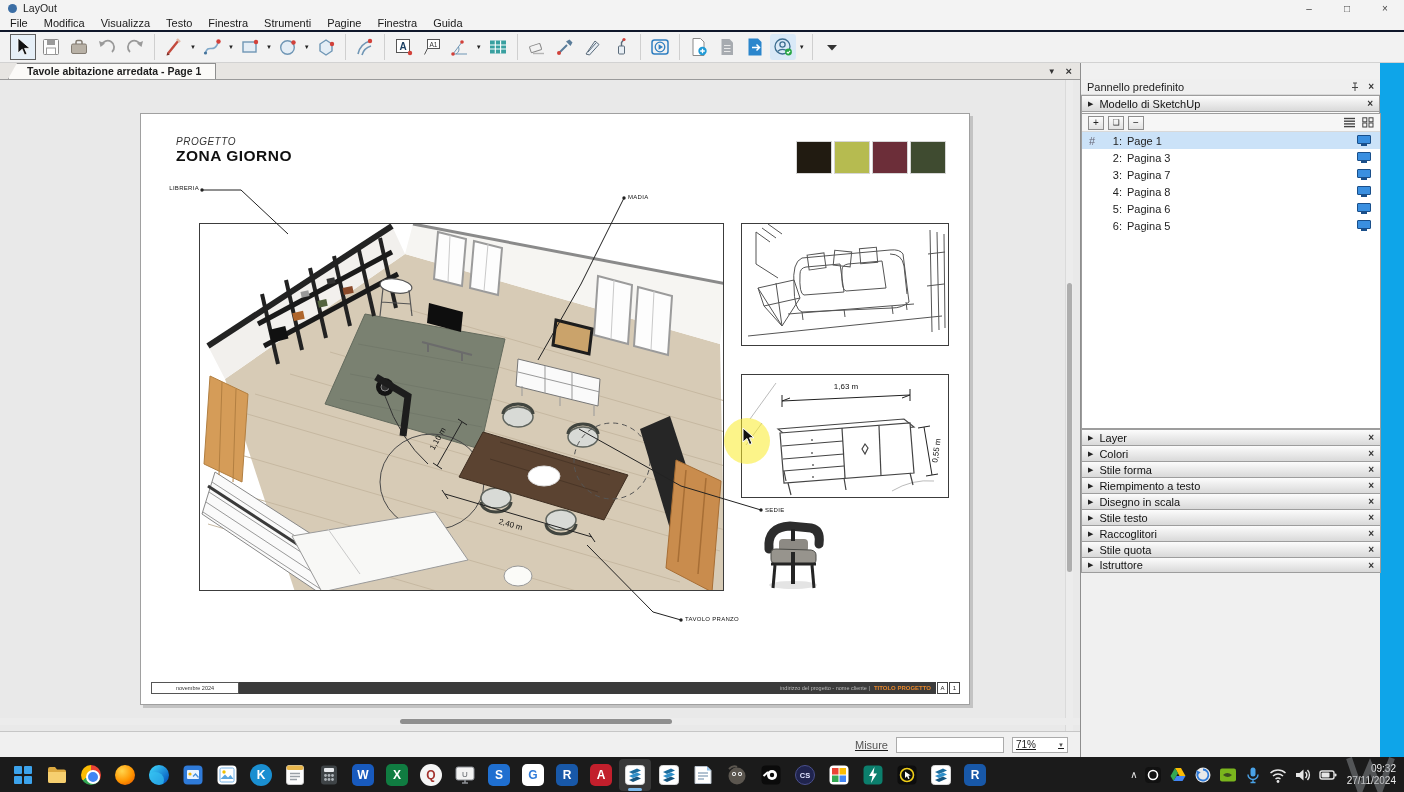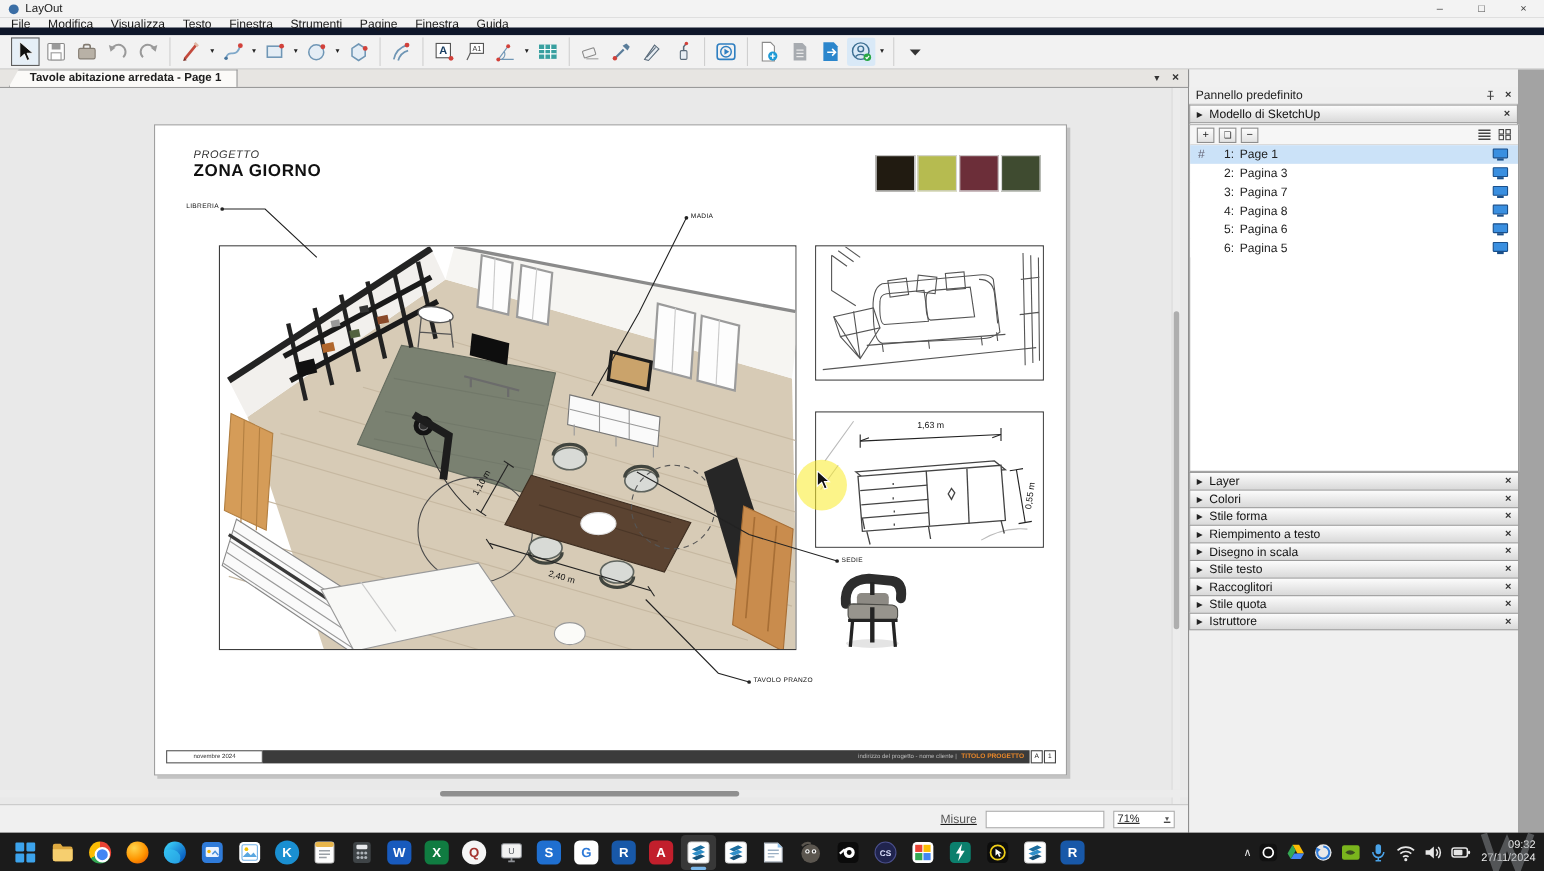--- a/index.html
+++ b/index.html
@@ -1,27 +1,27 @@
 <!DOCTYPE html>
 <html><head>
 <meta charset="utf-8">
 <style>
   html,body{margin:0;padding:0;background:#000;}
   *{box-sizing:border-box;}
-  #app{position:relative;width:1404px;height:792px;background:#a3a3a3;font-family:"Liberation Sans",sans-serif;font-size:11px;color:#1a1a1a;overflow:hidden;}
+  #app{position:relative;width:1404px;height:792px;background:#0ea5e9;font-family:"Liberation Sans",sans-serif;font-size:11px;color:#1a1a1a;overflow:hidden;}
 
   
   .titlebar{height:16px;background:#f3f3f3;display:flex;align-items:center;padding-left:8px;}
   .appdot{width:9px;height:9px;border-radius:50%;background:#3b6ea5;margin-right:6px;}
   .apptitle{font-size:10.5px;color:#222;}
   .wincontrols{margin-left:auto;display:flex;align-items:center;height:100%;}
   .winbtn{width:38px;text-align:center;font-size:10px;color:#444;cursor:default;}
 
   
-  .menubar{height:16px;background:#f3f3f3;display:flex;align-items:flex-start;padding-left:2px;border-bottom:7px solid #0f172a;}
+  .menubar{height:16px;background:#f3f3f3;display:flex;align-items:center;padding-left:2px;border-bottom:2px solid #0f172a;}
   .menu-item{padding:0 8px;font-size:11px;color:#1a1a1a;}
 
   
   .toolbar{height:31px;background:#f2f2f2;display:flex;align-items:center;border-bottom:1px solid #d2d2d2;padding-left:4px;}
   .tgroup{display:flex;align-items:center;height:26px;padding:0 5px;border-right:1px solid #cfcfcf;}
   .tgroup:last-child{border-right:none;}
   .tool{width:26px;height:26px;display:flex;align-items:center;justify-content:center;margin:0 1px;border:1px solid transparent;background:transparent;padding:0;}
   .tool.active{border-color:#5f5f5f;background:#e6eff7;}
   .tool.acc{background:#d9e9f7;border-radius:3px;}
   .tcaret{font-size:6px;color:#222;margin:0 2px;}

